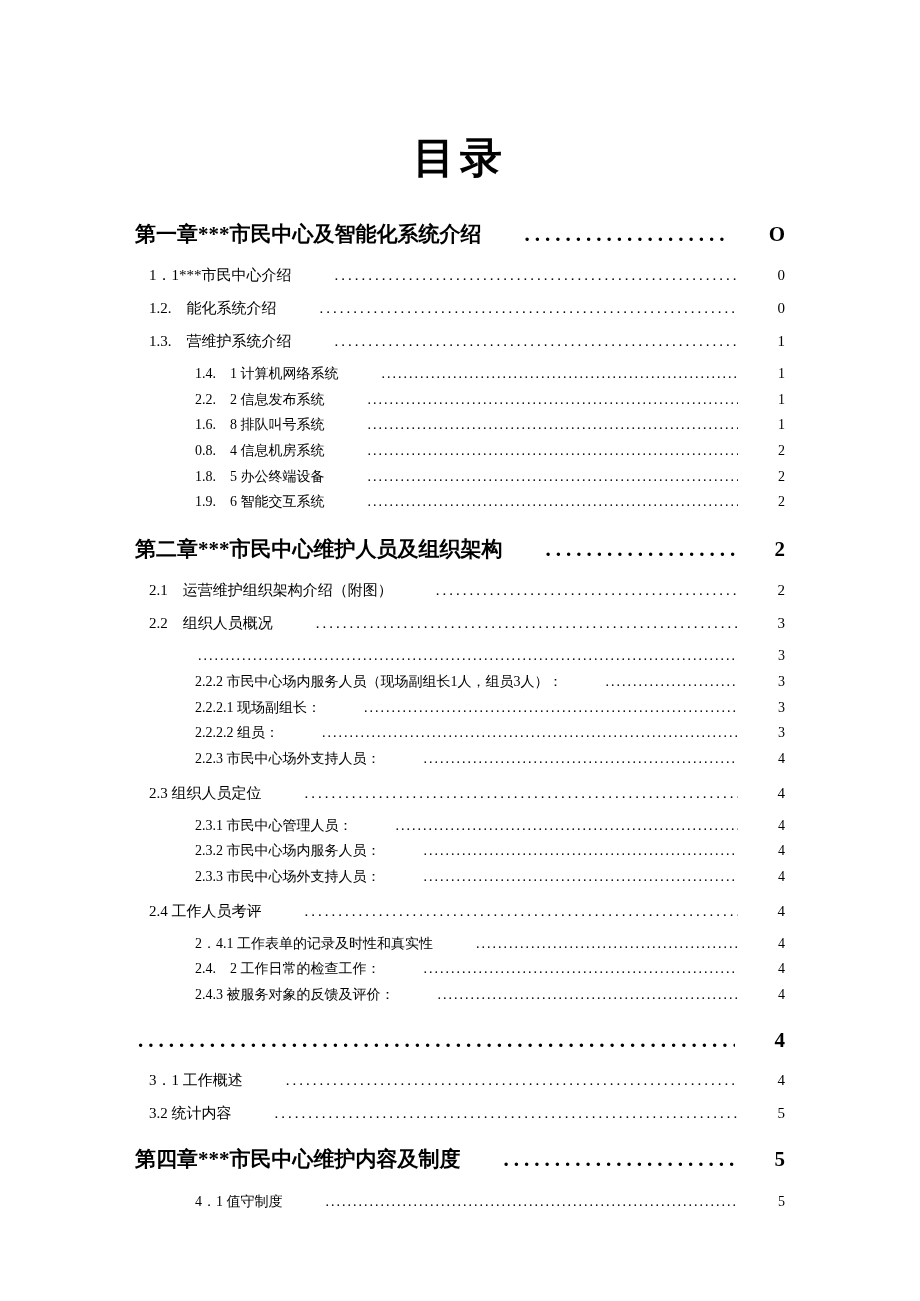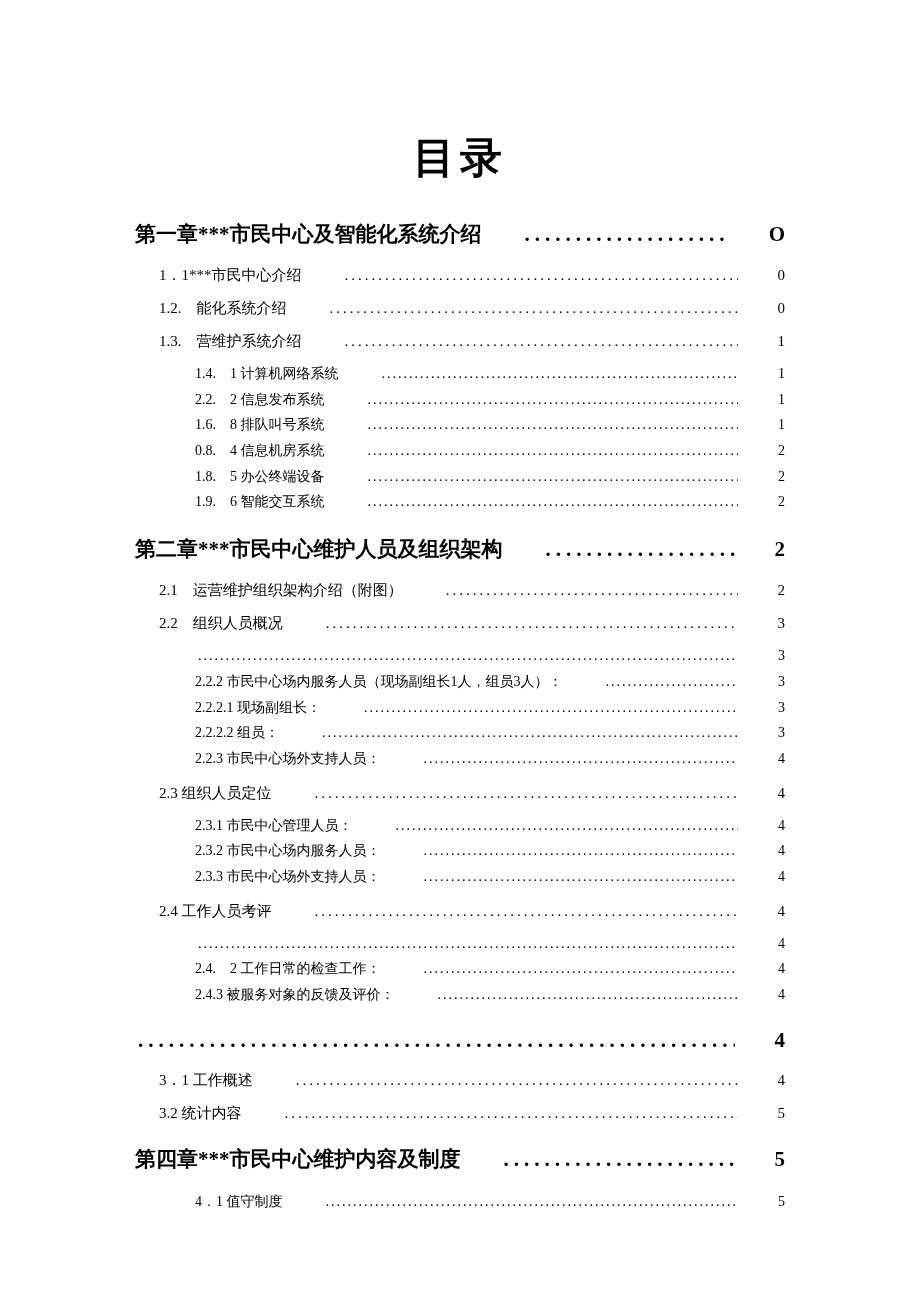--- a/index.html
+++ b/index.html
@@ -54,21 +54,21 @@
   .lvl1 {
     font-size: 21px;
     font-weight: 700;
     margin-top: 22px;
     margin-bottom: 18px;
   }
   .lvl1 .leader { font-weight:700; letter-spacing:5px; }
   .lvl1 .pageno { font-weight:700; }
   .lvl2 {
     font-size: 15px;
-    margin-left: 24px;
+    margin-left: 14px;
     margin-top: 14px;
     margin-bottom: 10px;
   }
   .lvl3 {
     font-size: 14px;
     margin-left: 60px;
     margin-top: 4px;
     margin-bottom: 4px;
     line-height: 1.55;
     text-align: right;
@@ -190,20 +190,21 @@
         <span class="label">2.3.3 市民中心场外支持人员：</span>
         <span class="leader"></span>
         <span class="pageno">4</span>
       </div>
       <div class="toc-line lvl2">
         <span class="label">2.4 工作人员考评</span>
         <span class="leader"></span>
         <span class="pageno">4</span>
       </div>
       <div class="toc-line lvl3 gap-before">
+        <span class="label">2．4.1 工作表单的记录及时性和真实性</span>
         <span class="leader"></span>
         <span class="pageno">4</span>
       </div>
       <div class="toc-line lvl3">
         <span class="label">2.4.　2 工作日常的检查工作：</span>
         <span class="leader"></span>
         <span class="pageno">4</span>
       </div>
       <div class="toc-line lvl3">
         <span class="label">2.4.3 被服务对象的反馈及评价：</span>

